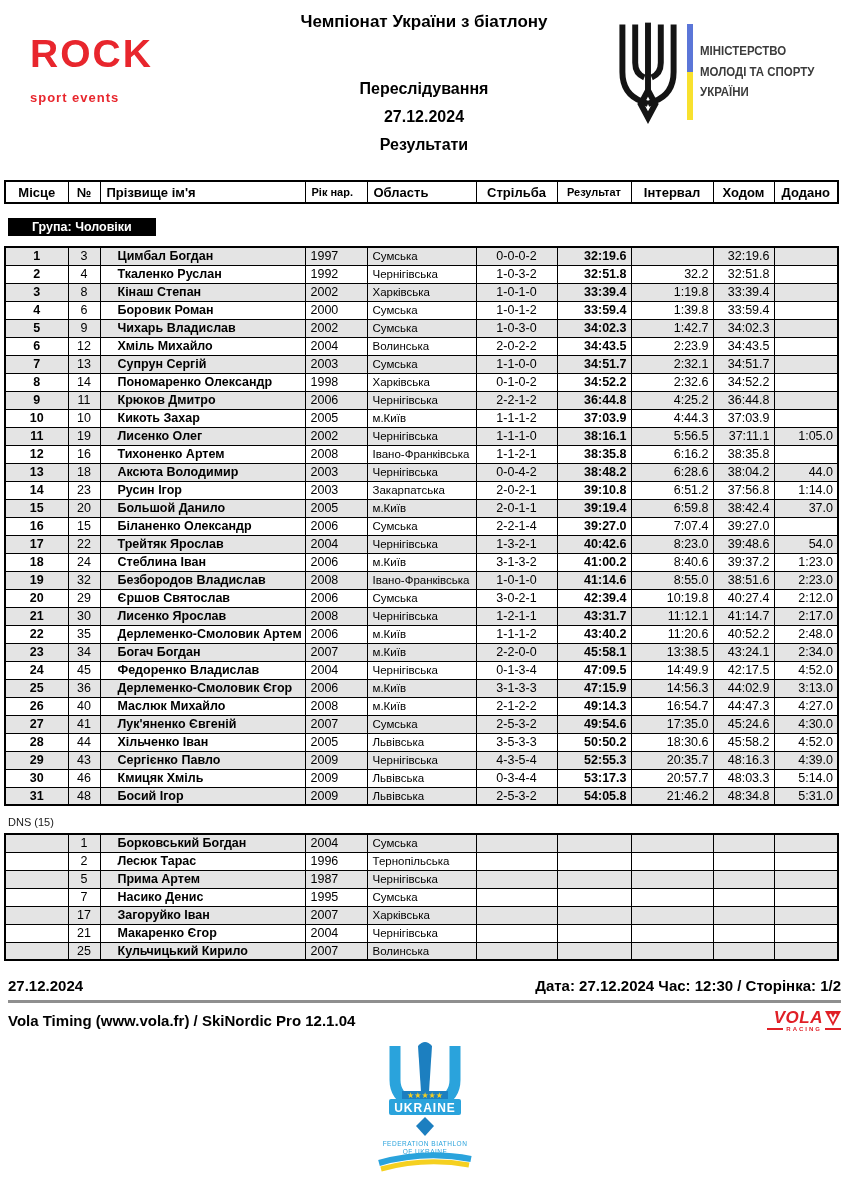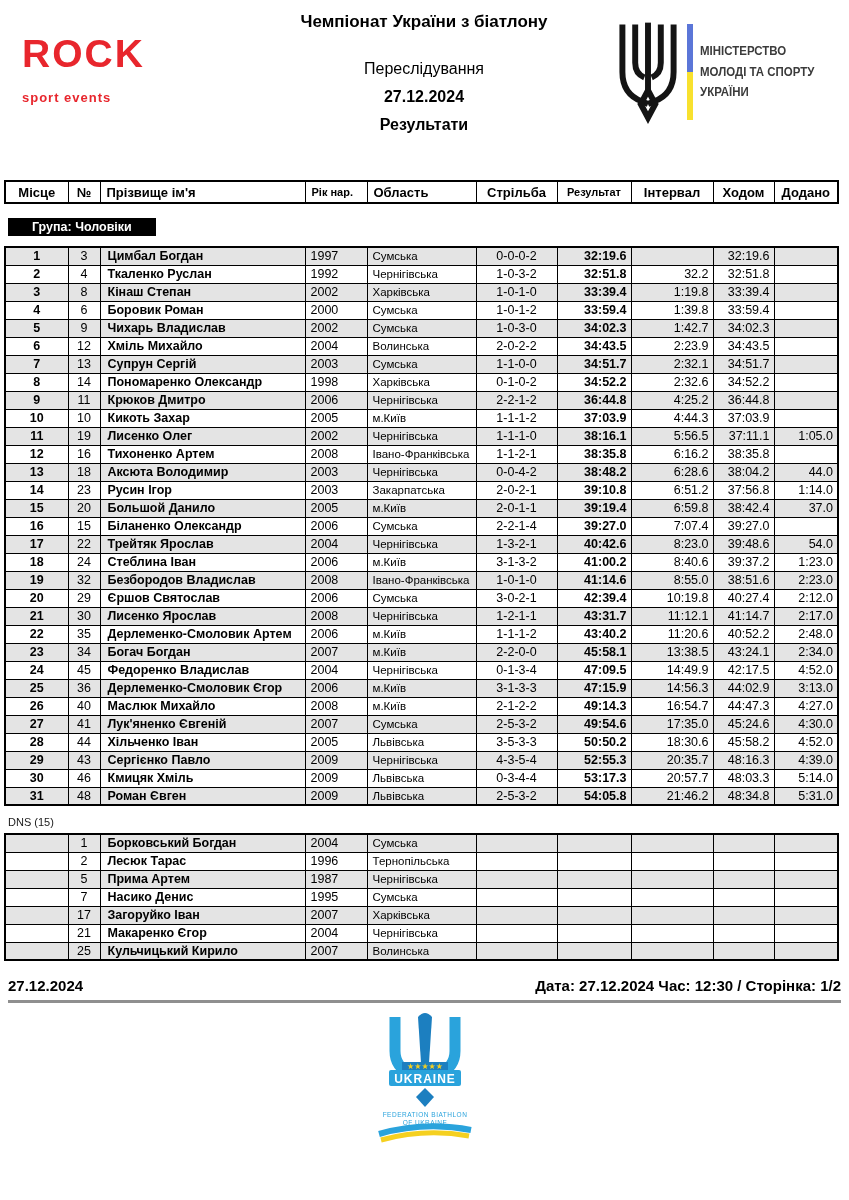--- a/index.html
+++ b/index.html
@@ -3,47 +3,47 @@
 <meta charset="utf-8">
 <style>
   * { margin:0; padding:0; box-sizing:border-box; }
   html,body { background:#fff; }
   .page {
     position:relative; width:849px; height:1200px; overflow:hidden;
     background:#fff; font-family:"Liberation Sans","DejaVu Sans",sans-serif; color:#000;
   }
   
   .header { position:relative; height:180px; }
-  .rockrace { position:absolute; left:22px; top:34px; width:175px; }
+  .rockrace { position:absolute; left:30px; top:34px; width:175px; }
   .rr-line1 { color:#e8262d; font-size:39px; font-weight:900; letter-spacing:2px; line-height:1.05; }
   .rr-line2 { color:#141414; font-size:39px; font-weight:900; letter-spacing:2px; line-height:1.05; display:flex; align-items:center; }
   .rr-arrow { margin-left:1px; }
   .rr-tagline { color:#e8262d; font-weight:bold; font-size:13px; letter-spacing:1px; text-align:left; padding-right:10px; margin-top:15px; }
   .titles { position:absolute; left:215px; right:216px; top:12px; text-align:center; }
   .event-title { font-size:17px; font-weight:bold; }
-  .event-sub   { margin-top:28px; font-size:16px; font-weight:normal; }
+  .event-sub   { margin-top:48px; font-size:16px; font-weight:bold; }
   .event-date  { margin-top:10px; font-size:16px; font-weight:bold; }
   .event-res   { margin-top:10px; font-size:16px; font-weight:bold; }
   .ministry { position:absolute; right:14px; top:20px; display:flex; align-items:center; gap:7px; }
   .flagbar { width:6px; height:96px; background:linear-gradient(#5b76d8 0 50%, #f8e12e 50% 100%); }
   .ministry-text { font-weight:bold; font-size:13.5px; line-height:1.55; color:#3b3b3b;
                    transform:scaleX(.85); transform-origin:left center; white-space:nowrap; }
   
   .grid { border-collapse:collapse; table-layout:fixed; width:833px; margin-left:4px;
           border:2px solid #000; font-size:12.5px; }
   .grid th, .grid td { border:1px solid #000; height:18px; padding:0 4px;
           overflow:hidden; white-space:nowrap; vertical-align:middle; }
   .header-grid th { height:22px; font-size:13px; font-weight:bold; text-align:center; background:#fff; }
   .th-left  { text-align:left !important; padding-left:6px !important; }
   .th-small { font-size:11px !important; }
   .grid tbody tr:nth-of-type(odd)  td { background:#e4e4e4; }
   .grid tbody tr:nth-of-type(even) td { background:#ffffff; }
   td.place    { text-align:center; font-weight:bold; padding:0; }
   td.bib      { text-align:center; padding:0; }
-  td.name     { font-weight:bold; padding-left:7px; }
+  td.name     { font-weight:bold; padding-left:17px; }
   td.year     { padding-left:5px; }
   td.region   { font-size:11.5px; padding-left:5px; }
   td.shooting { text-align:center; }
   td.result   { text-align:right; font-weight:bold; }
   td.interval, td.pace, td.added { text-align:right; }
   
   .group-badge { display:inline-block; margin:14px 0 10px 8px; background:#000; color:#fff;
                  font-weight:bold; font-size:12.5px; padding:2px 24px; }
   .dns-label { margin:10px 0 5px 8px; font-size:11px; color:#1a1a1a; }
   
@@ -534,21 +534,21 @@
           <td class="shooting">0-3-4-4</td>
           <td class="result">53:17.3</td>
           <td class="interval">20:57.7</td>
           <td class="pace">48:03.3</td>
           <td class="added">5:14.0</td>
         </tr>
 
         <tr>
           <td class="place">31</td>
           <td class="bib">48</td>
-          <td class="name">Роман Євген</td>
+          <td class="name">Босий Ігор</td>
           <td class="year">2009</td>
           <td class="region">Львівська</td>
           <td class="shooting">2-5-3-2</td>
           <td class="result">54:05.8</td>
           <td class="interval">21:46.2</td>
           <td class="pace">48:34.8</td>
           <td class="added">5:31.0</td>
         </tr>
       </tbody>
   </table>
@@ -665,20 +665,37 @@
   </table>
 
   
   <div class="footer-row footer-dates">
     <span>27.12.2024</span>
     <span>Дата: 27.12.2024 Час: 12:30 / Сторінка: 1/2</span>
   </div>
 
   <div class="rule"></div>
 
+  <div class="footer-row footer-vola">
+    <span>Vola Timing (www.vola.fr) / SkiNordic Pro 12.1.04</span>
+    <span class="vola">
+      <span class="vola-top">
+        <span class="vola-word">VOLA</span>
+        <svg width="16" height="15" viewBox="0 0 16 15">
+          <path d="M0 0 H16 L8 15 Z" fill="#e01f26"></path>
+          <path d="M5 3 L8 9 L11 3" stroke="#fff" stroke-width="2" fill="none"></path>
+        </svg>
+      </span>
+      <span class="vola-sub">
+        <span class="bar"></span>
+        <span class="txt">RACING</span>
+        <span class="bar"></span>
+      </span>
+    </span>
+  </div>
 
   <svg class="fed-logo" width="120" height="134" viewBox="0 0 120 134">
     <path d="M30 8 V42 Q30 58 46 65" stroke="#2aa3dc" stroke-width="11" fill="none"></path>
     <path d="M90 8 V42 Q90 58 74 65" stroke="#2aa3dc" stroke-width="11" fill="none"></path>
     <path d="M53 8 Q60 0 67 8 L64 54 H56 Z" fill="#1c7fc0"></path>
     <rect x="37" y="53" width="46" height="8" fill="#1c7fc0"></rect>
     <text x="60" y="60" font-size="8" fill="#f5d020" text-anchor="middle">★★★★★</text>
     <rect x="24" y="61" width="72" height="16" rx="2" fill="#2aa3dc"></rect>
     <text x="60" y="74" font-size="12" font-weight="bold" fill="#ffffff" text-anchor="middle" letter-spacing="1" font-family="Liberation Sans, sans-serif">UKRAINE</text>
     <path d="M60 79 L51 88 L60 98 L69 88 Z" fill="#1c7fc0"></path>

